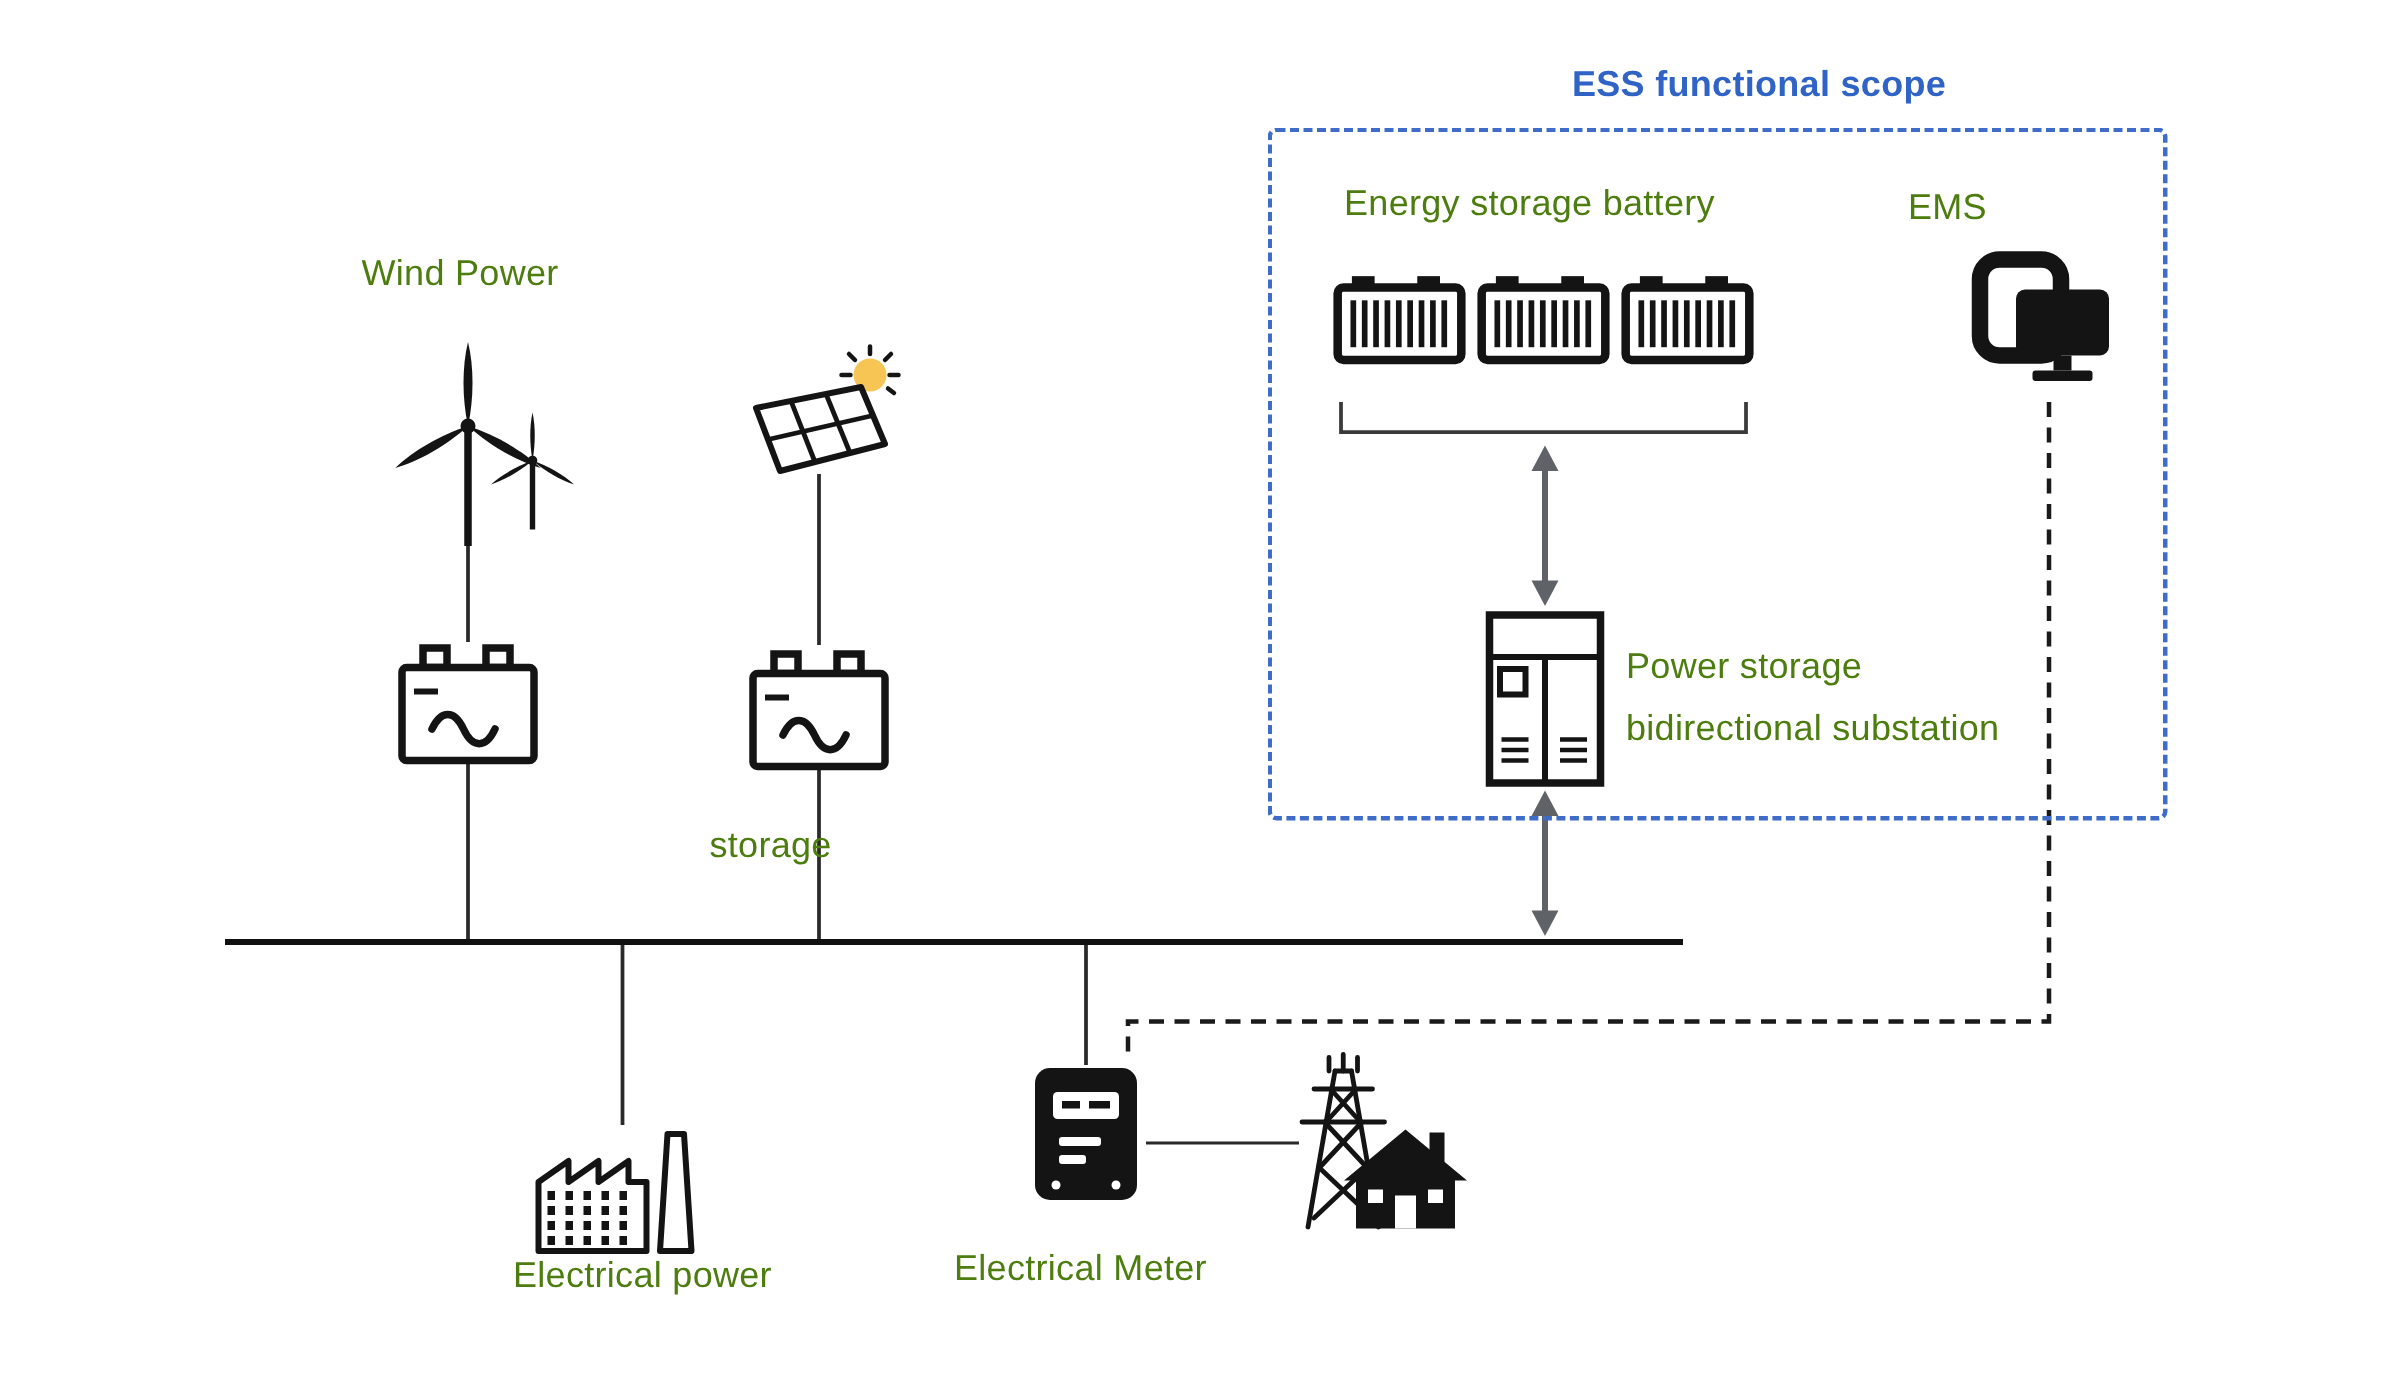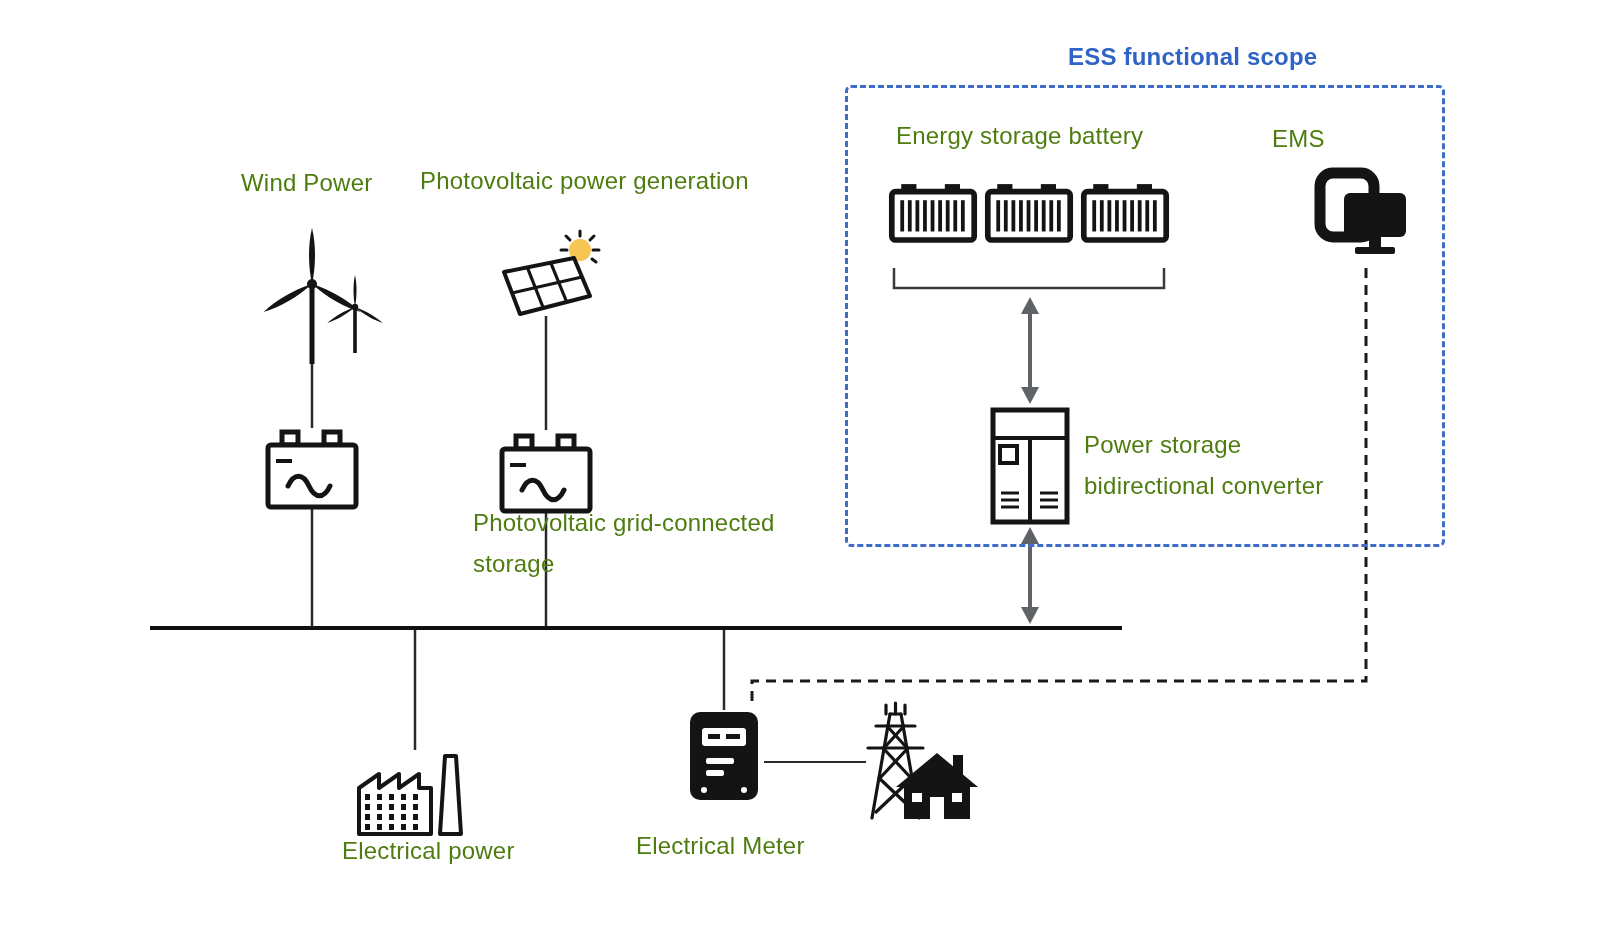--- a/index.html
+++ b/index.html
@@ -12,21 +12,21 @@
   }
   .wires{position:absolute;left:0;top:0;pointer-events:none;}
   .label{
     position:absolute;
     font-size:24px;
     color:#4d7c0f;
     white-space:nowrap;
     letter-spacing:.2px;
     font-weight:500;
   }
-  .label.blue{color:#2f63c6;font-weight:600;margin-left:20px;}
+  .label.blue{color:#2f63c6;font-weight:600;}
   .icon{position:absolute;line-height:0;}
   .ess-box{
     position:absolute;
     left:845px;top:85px;width:600px;height:462px;
     border:3px dashed #3f6cc9;
     border-radius:6px;
     box-sizing:border-box;
   }
 </style>
 </head>
@@ -58,27 +58,25 @@
     <polygon points="1030,527 1021,544 1039,544" fill="#5f6368"></polygon>
     <polygon points="1030,624 1021,607 1039,607" fill="#5f6368"></polygon>
 
     <path d="M1366,268 L1366,681 L752,681 L752,708" fill="none" stroke="#1a1a1a" stroke-width="3" stroke-dasharray="10 7"></path>
   </svg>
 
   <div class="ess-box"></div>
 
   <div class="label blue" style="left:1048px;top:43px">ESS functional scope</div>
   <div class="label" style="left:241px;top:169px">Wind Power</div>
-  <div class="label" style="left:420px;top:167px">Photovoltaic power generation</div>
-  <div class="label" style="left:473px;top:509px">Photovoltaic grid-connected</div>
   <div class="label" style="left:473px;top:550px">storage</div>
   <div class="label" style="left:896px;top:122px">Energy storage battery</div>
   <div class="label" style="left:1272px;top:125px">EMS</div>
   <div class="label" style="left:1084px;top:431px">Power storage</div>
-  <div class="label" style="left:1084px;top:472px">bidirectional converter</div>
+  <div class="label" style="left:1084px;top:472px">bidirectional substation</div>
   <div class="label" style="left:342px;top:837px">Electrical power</div>
   <div class="label" style="left:636px;top:832px">Electrical Meter</div>
 
   <div class="icon" style="left:260px;top:222px">
     <svg width="130" height="150" viewBox="0 0 130 150">
       <g fill="#141414">
         <path d="M52,62 C48,44 48,22 52,6 C56,22 56,44 52,62 Z"></path>
         <path d="M52,62 C48,44 48,22 52,6 C56,22 56,44 52,62 Z" transform="rotate(120 52 62)"></path>
         <path d="M52,62 C48,44 48,22 52,6 C56,22 56,44 52,62 Z" transform="rotate(-120 52 62)"></path>
         <circle cx="52" cy="62" r="5"></circle>

